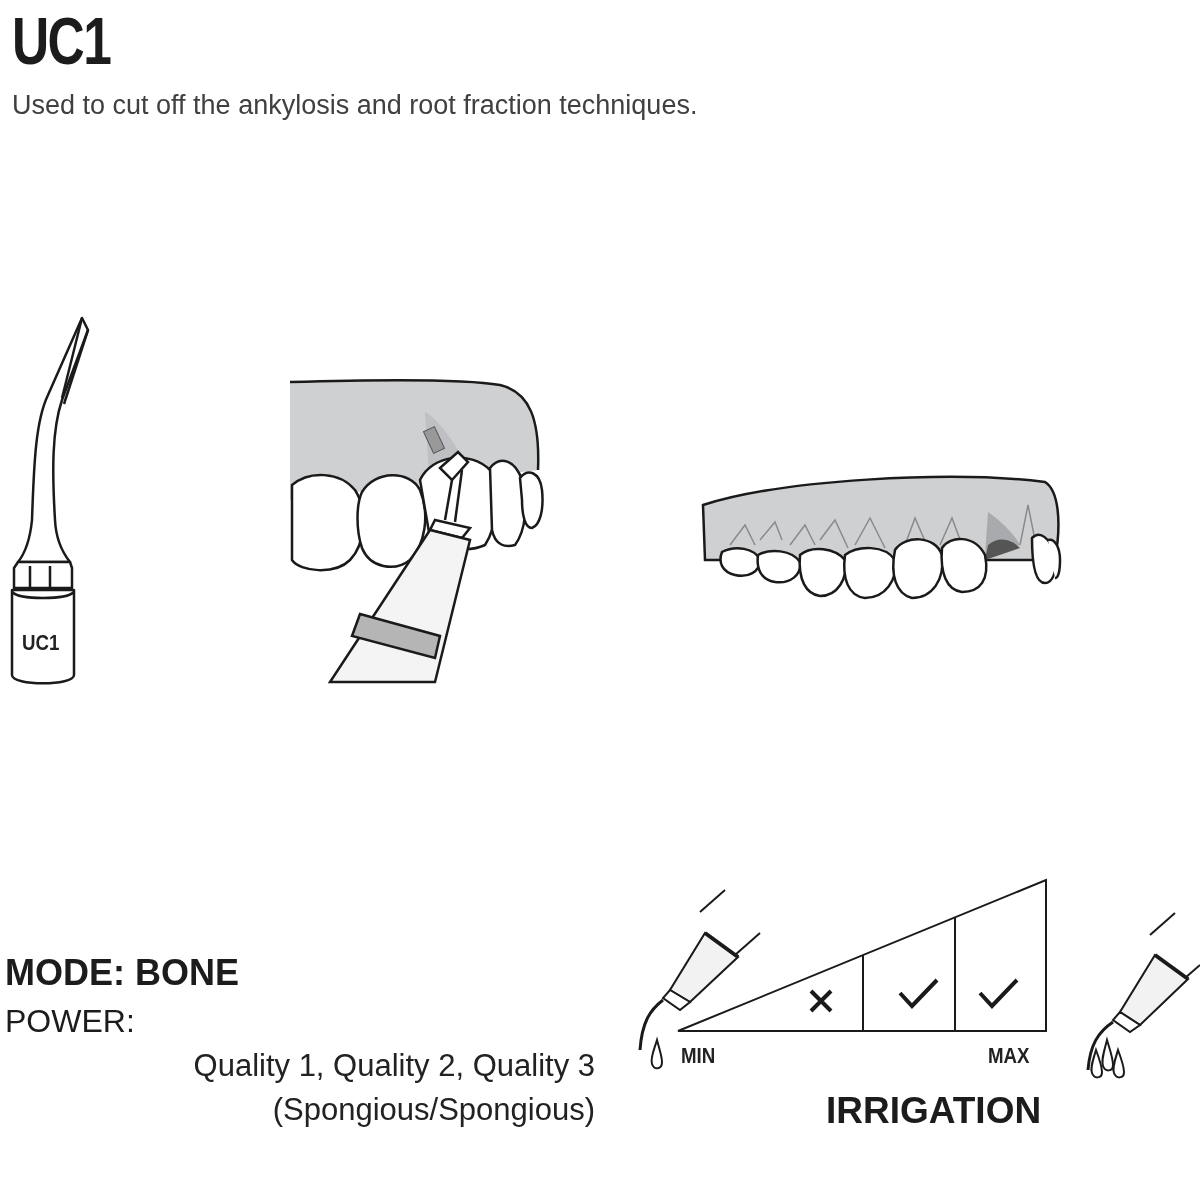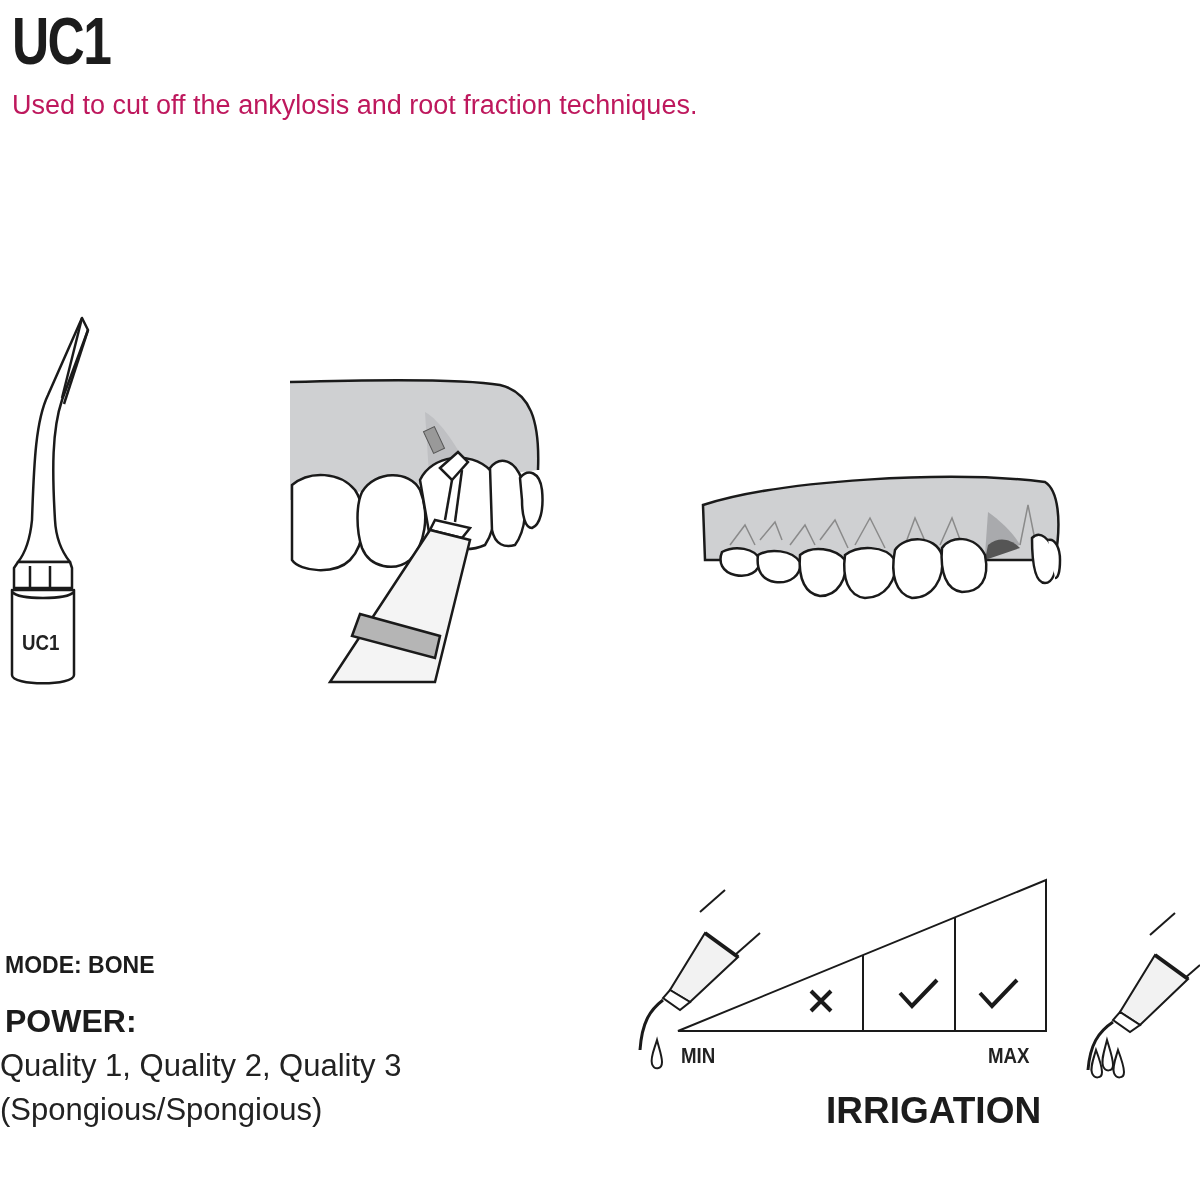--- a/index.html
+++ b/index.html
@@ -1,25 +1,25 @@
 <!DOCTYPE html>
 <html><head>
 <meta charset="utf-8">
 <style>
   html, body { margin: 0; padding: 0; background: #ffffff; }
   body { width: 1200px; height: 1200px; position: relative; overflow: hidden;
          font-family: "Liberation Sans", sans-serif; color: #1a1a1a; }
   .title { position: absolute; left: 12px; top: 8px; font-family: "Liberation Sans", sans-serif;
            font-weight: bold; font-size: 66px; letter-spacing: -2px; transform: scaleX(0.78);
            transform-origin: left top; color: #1c1c1c; line-height: 1; }
-  .subtitle { position: absolute; left: 12px; top: 90px; font-size: 27px; color: #be185d; }
+  .subtitle { position: absolute; left: 12px; top: 90px; font-size: 27px; color: #404040; }
   .fig { position: absolute; }
-  .mode { position: absolute; left: 5px; top: 952px; font-weight: bold; font-size: 23px; color: #1c1c1c; }
-  .power { position: absolute; left: 5px; top: 1003px; font-weight: bold; font-size: 32px; color: #1c1c1c; }
-  .power-val { position: absolute; left: 0; width: 595px; top: 1044px; text-align: left;
+  .mode { position: absolute; left: 5px; top: 952px; font-weight: bold; font-size: 36px; color: #1c1c1c; }
+  .power { position: absolute; left: 5px; top: 1003px; font-weight: normal; font-size: 32px; color: #1c1c1c; }
+  .power-val { position: absolute; left: 0; width: 595px; top: 1044px; text-align: right;
                font-size: 31px; line-height: 44px; color: #222; }
   .irr-title { position: absolute; left: 826px; top: 1090px; font-weight: bold; font-size: 37px; color: #1c1c1c; }
   .lbl-min { position: absolute; left: 681px; top: 1043px; font-weight: bold; font-size: 22px; color: #222; transform: scaleX(0.85); transform-origin: left top; }
   .lbl-max { position: absolute; left: 988px; top: 1043px; font-weight: bold; font-size: 22px; color: #222; transform: scaleX(0.85); transform-origin: left top; }
   .tip-label { font-family: "Liberation Sans", sans-serif; font-weight: bold; }
 </style>
 </head>
 <body>
 
 <div class="title">UC1</div>

